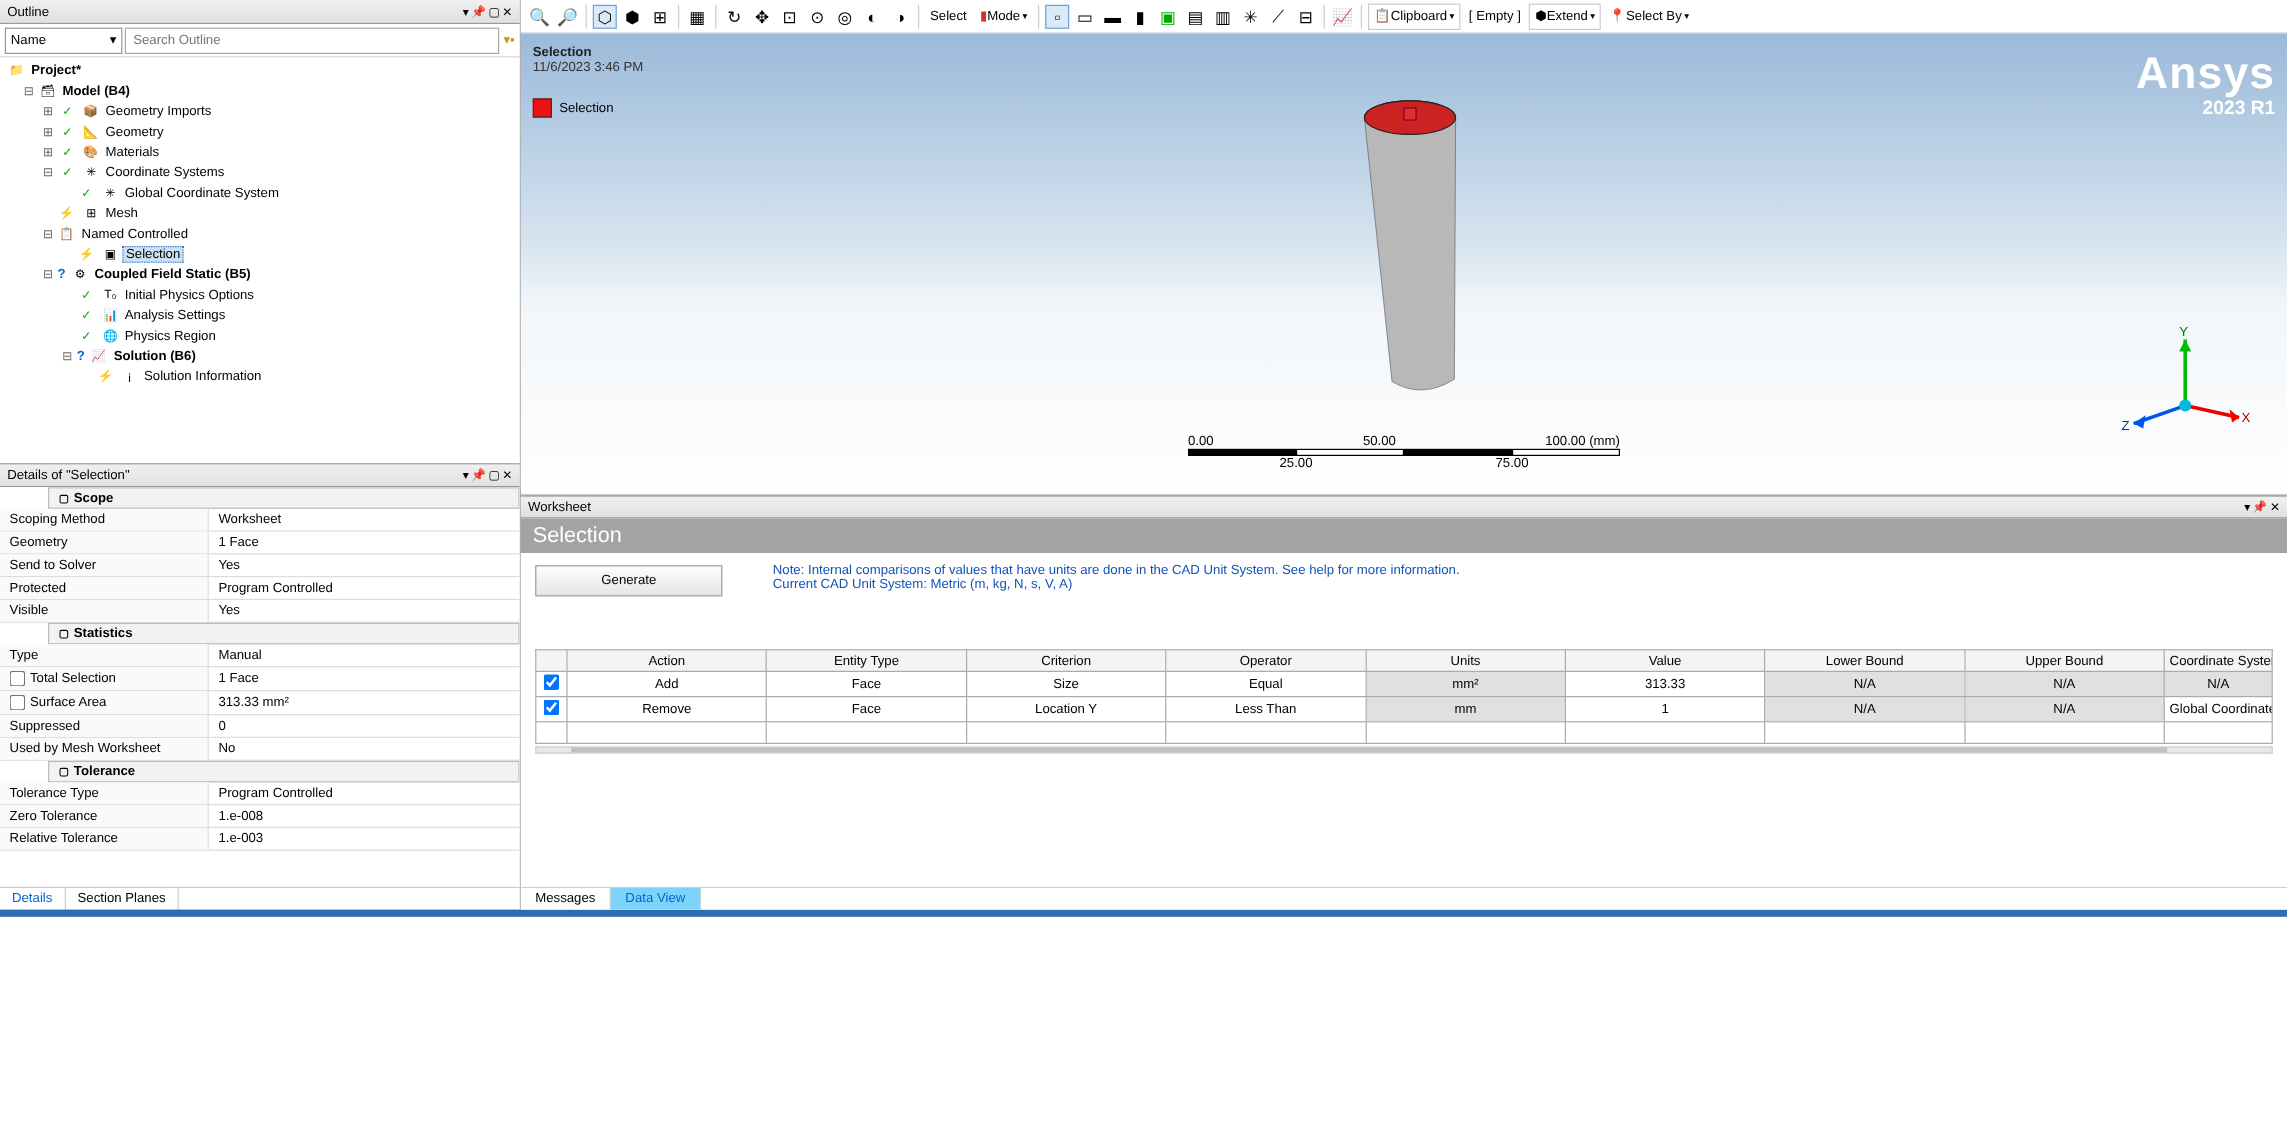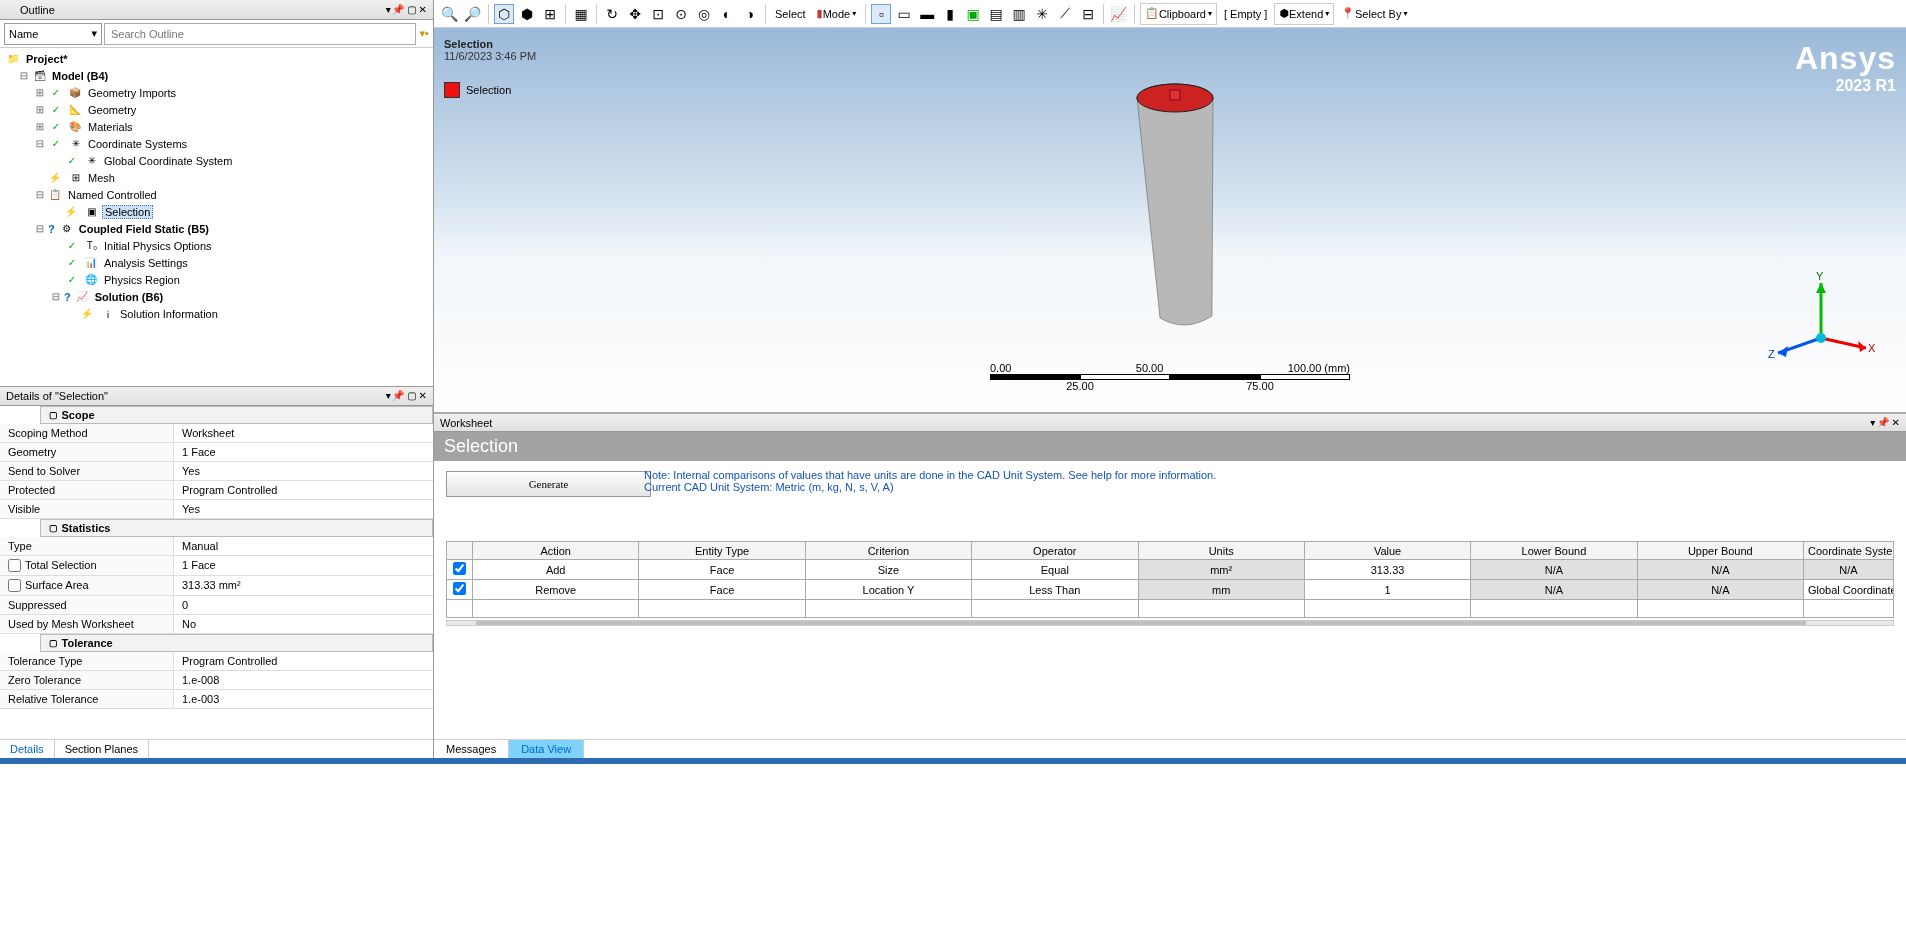--- a/index.html
+++ b/index.html
@@ -3,21 +3,21 @@
 <meta charset="utf-8">
 <style>
 * { box-sizing: border-box; margin: 0; padding: 0; font-family: "Segoe UI", Arial, sans-serif; font-size: 11px; }
 body { background: #fff; width: 1906px; height: 950px; overflow: hidden; display: flex; flex-direction: column; }
 .main-area { display: flex; height: 758px; }
 .left-panel { width: 434px; display: flex; flex-direction: column; border-right: 1px solid #999; }
 .right-panel { flex: 1; display: flex; flex-direction: column; position: relative; }
 
 
 .outline-header { display: flex; align-items: center; background: linear-gradient(#f0f0f0,#e0e0e0); border-bottom: 1px solid #999; padding: 2px 6px; height: 20px; justify-content: space-between; }
-.outline-header-title { font-weight: normal; margin-left: 14px; }
+.outline-header-title { font-weight: normal; }
 .outline-header-icons { display: flex; gap: 2px; }
 .outline-header-icons span { cursor: pointer; font-size: 10px; }
 .outline-filter { display: flex; align-items: center; border-bottom: 1px solid #ccc; padding: 2px 4px; height: 28px; background:#fff; }
 .name-dropdown { width: 98px; border: 1px solid #999; height: 22px; padding: 2px 4px; display:flex; align-items:center; justify-content:space-between; background:#fff; }
 .search-input { flex:1; border: 1px solid #aaa; height: 22px; padding: 2px 6px; margin-left: 2px; color:#888; }
 .filter-icon { margin-left:4px; color:#c90; }
 .outline-tree { flex: 1; overflow:auto; padding:2px 0; background:#fff; }
 .tree-row { display:flex; align-items:center; height:17px; white-space:nowrap; }
 .tree-toggle { width:12px; text-align:center; font-size:10px; color:#666; cursor:pointer; }
 .tree-icon { width:16px; height:14px; margin:0 2px; display:inline-flex; align-items:center; justify-content:center; font-size:10px; }
@@ -50,33 +50,33 @@
 .tb-text { padding:0 4px; cursor:pointer; display:flex; align-items:center; height:22px; }
 .tb-text .caret { font-size:8px; margin-left:2px; }
 .tb-box { border:1px solid #ccc; padding:1px 4px; display:flex; align-items:center; height:22px; }
 .viewport { flex:0 0 380px; position:relative; background: linear-gradient(#9bb9d9 0%, #d5e3ef 45%, #f2f6fa 60%, #fefefe 100%); overflow:hidden; }
 .vp-overlay { position:absolute; left:10px; top:10px; }
 .vp-title { font-weight:bold; color:#222; }
 .vp-time { color:#333; }
 .vp-legend { margin-top:20px; display:flex; align-items:center; gap:6px; }
 .vp-legend-swatch { width:16px; height:16px; background:#e11; border:1px solid #333; }
 .ansys-logo { position:absolute; right:10px; top:12px; color:#fff; text-align:right; }
-.ansys-logo .big { font-size:32px; font-weight:bold; letter-spacing:1px; }
+.ansys-logo .big { font-size:37px; font-weight:bold; letter-spacing:1px; }
 .ansys-logo .small { font-size:16px; font-weight:bold; }
 svg.cylinder { position:absolute; left:50%; top:30px; transform:translateX(-50%); }
 .scale-bar { position:absolute; left:50%; bottom:16px; transform:translateX(-50%); text-align:center; }
 .scale-bar .ticks { display:flex; align-items:center; }
 .scale-bar .seg { height:6px; }
 .triad { position:absolute; right:30px; bottom:30px; }
 
 
 .worksheet-header { display:flex; align-items:center; background: linear-gradient(#f0f0f0,#e0e0e0); border-top:2px solid #aaa; border-bottom:1px solid #999; padding:2px 6px; height:20px; justify-content:space-between; margin-top:4px;}
 .worksheet-band { background:#a3a3a3; color:#fff; font-size:18px; padding:4px 10px; }
 .worksheet-body { background:#fff; padding:10px 12px; flex:1; position:relative; }
-.generate-btn { width:205px; height:26px; background:linear-gradient(#fdfdfd,#e5e5e5); border:1px solid #999; cursor:pointer;font-family:Liberation Serif, serif; }
+.generate-btn { width:156px; height:26px; background:linear-gradient(#fdfdfd,#e5e5e5); border:1px solid #999; cursor:pointer; }
 .note-block { position:absolute; left:210px; top:8px; color:#1353b8; }
 .ws-table { margin-top:44px; border:1px solid #aaa; border-collapse:collapse; width:100%; table-layout:fixed; }
 .ws-table th, .ws-table td { border:1px solid #aaa; text-align:center; padding:2px 4px; height:18px; overflow:hidden; white-space:nowrap; }
 .ws-table th { background:#f4f4f4; font-weight:normal; }
 .ws-table .chk-col { width:26px; }
 .ws-table input[type="checkbox"] { }
 .ws-table td.gray { background:#e0e0e0; }
 .ws-scroll { height:6px; background:#e8e8e8; border:1px solid #ccc; margin-top:2px; position:relative; }
 .ws-scroll-thumb { position:absolute; left:2%; width:92%; height:4px; top:0; background:#c0c0c0; }
 .bottom-tabs { display:flex; border-top:1px solid #ccc; background:#fff; }

